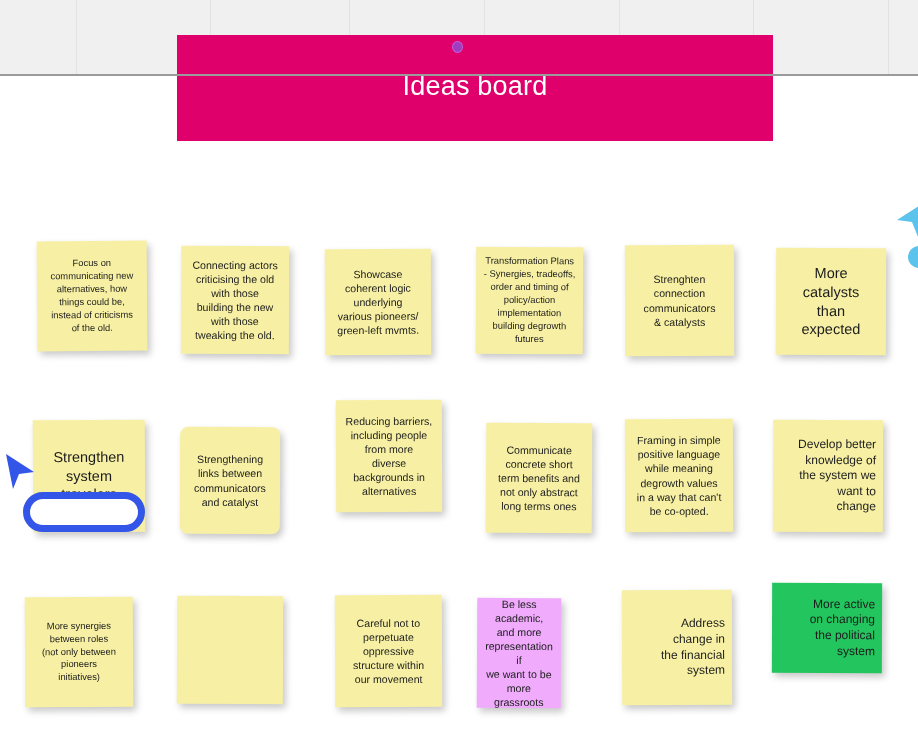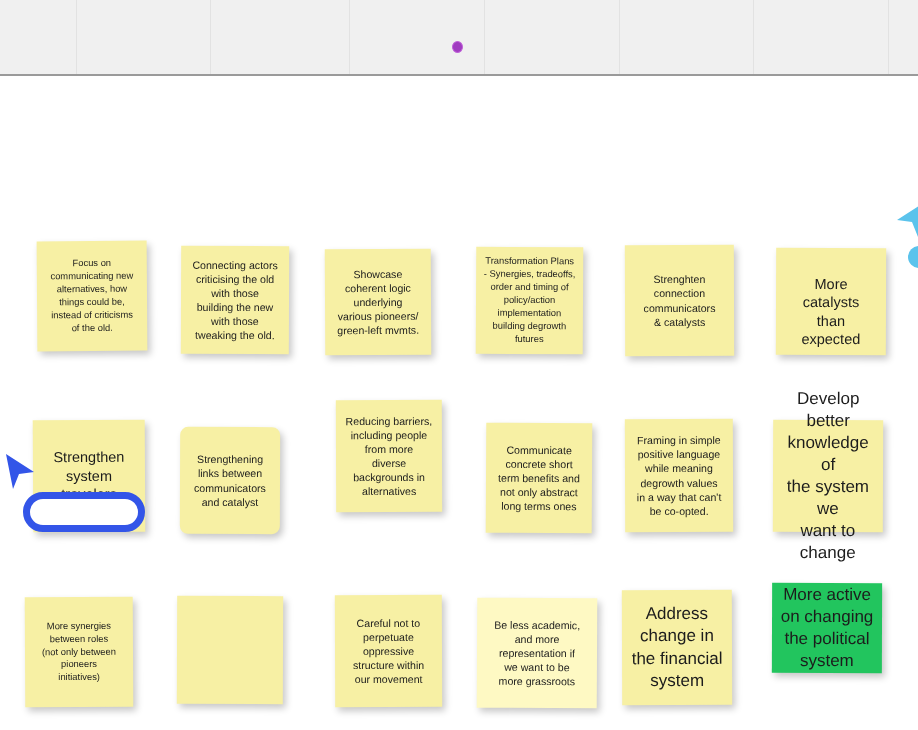--- a/index.html
+++ b/index.html
@@ -96,21 +96,21 @@
     box-shadow: 3px 4px 7px rgba(0,0,0,0.22);
     z-index: 10;
   }
   .note-text {
     width: 100%;
     white-space: pre-line;
     display: block;
   }
   .fs-xs { font-size: 9.4px;  line-height: 1.38; }
   .fs-s  { font-size: 10.6px; line-height: 1.33; }
-  .fs-m  { font-size: 17px;   line-height: 1.30; }
+  .fs-m  { font-size: 12px;   line-height: 1.30; text-align: right; }
   .fs-l  { font-size: 14.5px; line-height: 1.28; }
 
   
   .cursor {
     position: absolute;
     z-index: 60;
     pointer-events: none;
   }
   #select-box {
     position: absolute;
@@ -145,20 +145,23 @@
       <div class="grid-line-v" style="left: 76px;"></div>
       <div class="grid-line-v" style="left: 210px;"></div>
       <div class="grid-line-v" style="left: 349px;"></div>
       <div class="grid-line-v" style="left: 484px;"></div>
       <div class="grid-line-v" style="left: 619px;"></div>
       <div class="grid-line-v" style="left: 753px;"></div>
       <div class="grid-line-v" style="left: 888px;"></div>
     </div>
   <div class="ruler-line"></div>
 
+  <div id="header-banner">
+    <div id="header-title">Ideas board</div>
+  </div>
   <div id="header-dot"></div>
 
   <div id="notes-layer">
       <div class="note" style="left: 37px; top: 241px; width: 110px; height: 110px; background: rgb(247, 240, 164); transform: rotate(-0.4deg);">
         <span class="note-text fs-xs">Focus on
 communicating new
 alternatives, how
 things could be,
 instead of criticisms
 of the old.</span>
@@ -186,21 +189,21 @@
 implementation
 building degrowth
 futures</span>
       </div>
       <div class="note" style="left: 625px; top: 245px; width: 109px; height: 111px; background: rgb(247, 240, 164); transform: rotate(-0.2deg);">
         <span class="note-text fs-s">Strenghten
 connection
 communicators
 &amp; catalysts</span>
       </div>
-      <div class="note" style="left: 776px; top: 248px; width: 110px; height: 107px; background: rgb(247, 240, 164); transform: rotate(0.2deg); align-items: flex-end;">
+      <div class="note" style="left: 776px; top: 248px; width: 110px; height: 107px; background: rgb(247, 240, 164); transform: rotate(0.2deg);">
         <span class="note-text fs-l">More
 catalysts
 than
 expected</span>
       </div>
       <div class="note" style="left: 33px; top: 420px; width: 112px; height: 112px; background: rgb(247, 240, 164); transform: rotate(-0.3deg);">
         <span class="note-text fs-l">Strengthen
 system
 travelers</span>
       </div>
@@ -250,21 +253,21 @@
       <div class="note" style="left: 177px; top: 596px; width: 106px; height: 108px; background: rgb(247, 240, 164); transform: rotate(0.2deg);">
         <span class="note-text fs-s"></span>
       </div>
       <div class="note" style="left: 335px; top: 595px; width: 107px; height: 112px; background: rgb(247, 240, 164); transform: rotate(-0.2deg);">
         <span class="note-text fs-s">Careful not to
 perpetuate
 oppressive
 structure within
 our movement</span>
       </div>
-      <div class="note" style="left: 477px; top: 598px; width: 120px; height: 110px; background: #fef9c3; transform: rotate(0.3deg);">
+      <div class="note" style="left: 477px; top: 598px; width: 84px; height: 110px; background: #f0abfc; transform: rotate(0.3deg);">
         <span class="note-text fs-s">Be less academic,
 and more
 representation if
 we want to be
 more grassroots</span>
       </div>
       <div class="note" style="left: 622px; top: 590px; width: 110px; height: 115px; background: rgb(247, 240, 164); transform: rotate(-0.2deg);">
         <span class="note-text fs-m">Address
 change in
 the financial

